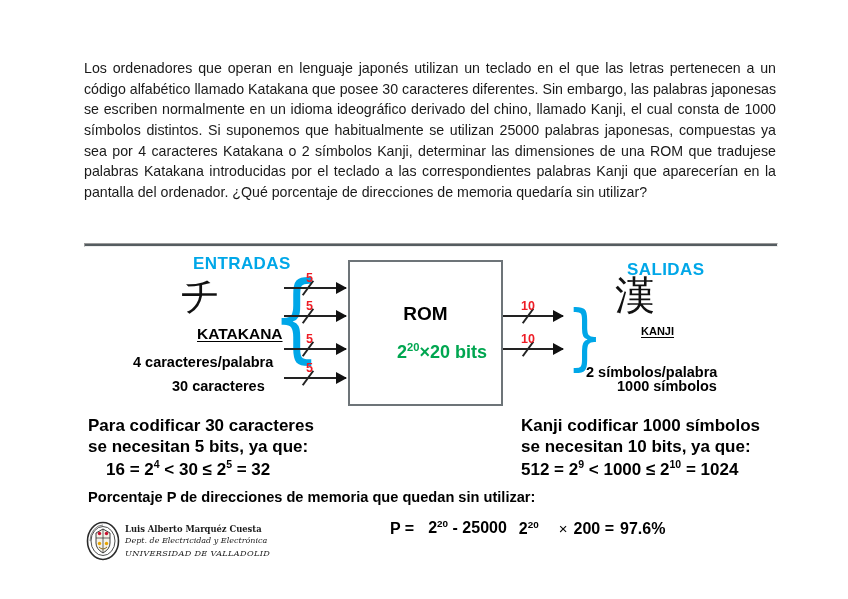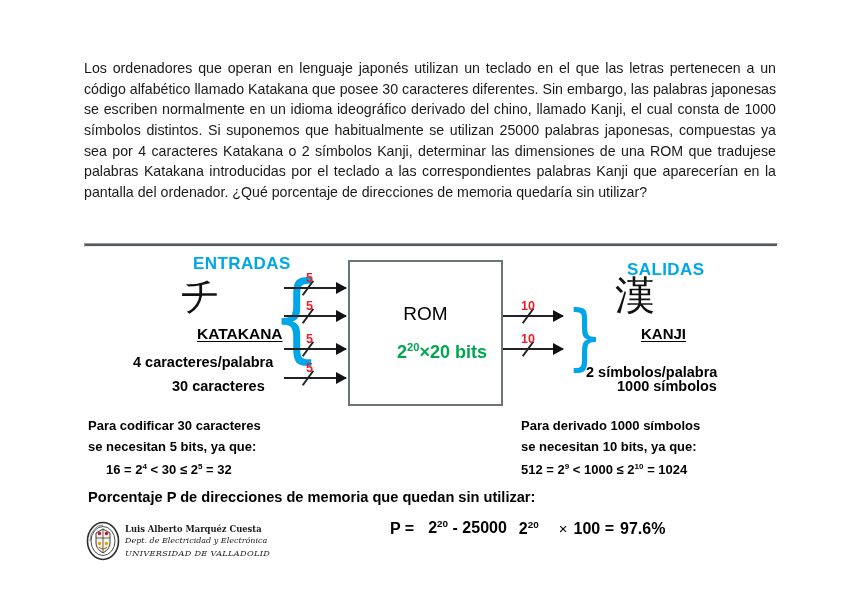--- a/index.html
+++ b/index.html
@@ -82,21 +82,21 @@
     background: #ffffff;
     box-sizing: border-box;
   }
   #rom-title {
     position: absolute;
     left: 348px;
     top: 303px;
     width: 155px;
     text-align: center;
     font-size: 19px;
-    font-weight: normal;
+    font-weight: bold;
     color: #000;
   }
   #rom-size {
     position: absolute;
     left: 348px;
     top: 342px;
     width: 139px;
     text-align: right;
     font-size: 18px;
     font-weight: bold;
@@ -135,21 +135,21 @@
     position: absolute;
     color: #00a7e8;
     font-family: "DejaVu Sans", sans-serif;
     font-weight: normal;
   }
 
   
   .explain {
     position: absolute;
     font-weight: bold;
-    font-size: 13px;
+    font-size: 17px;
     line-height: 21px;
     white-space: nowrap;
   }
   .explain .math { display: block; padding-left: 18px; margin-top: 2px; }
 
   #percent-line {
     position: absolute;
     left: 88px;
     top: 489px;
     font-weight: bold;
@@ -263,50 +263,50 @@
   <div class="slash" style="left:527px; top:340px;"></div>
   <div class="wire-num" style="left:521px; top:332px;">10</div>
   <div class="arrowhead" style="left:553px; top:343px;"></div>
 
   <div class="brace" style="left:562px; top:292px; font-size:72px; line-height:88px; transform:scaleX(0.8);">}</div>
 
   <div class="dg-label heading-cyan" style="left:606px; top:260px;text-align:center;">SALIDAS</div>
 
   <div class="glyph" style="left:615px; top:275px;">漢</div>
 
-  <div class="dg-label underlined" style="left:620px; top:325px; font-size:15px;">KANJI</div>
+  <div class="dg-label underlined" style="left:620px; top:325px; font-size:11px;">KANJI</div>
 
   <div class="side-text" style="left:586px; top:364px;">2 símbolos/palabra</div>
 
   <div class="side-text" style="left:617px; top:378px;">1000 símbolos</div>
 </div>
 
 <div class="explain" style="left:88px; top:415px;">
   <span>Para codificar 30 caracteres</span><br>
   <span>se necesitan 5 bits, ya que:</span>
   <span class="math"><span>16 = 2</span><sup>4</sup><span> &lt; 30 ≤ 2</span><sup>5</sup><span> = 32</span></span>
 </div>
 
 <div class="explain" style="left:521px; top:415px;">
-  <span>Para derivado 1000 símbolos</span><br>
+  <span>Kanji codificar 1000 símbolos</span><br>
   <span>se necesitan 10 bits, ya que:</span>
   <span class="math" style="padding-left:0;"><span>512 = 2</span><sup>9</sup><span> &lt; 1000 ≤ 2</span><sup>10</sup><span> = 1024</span></span>
 </div>
 
 <div id="percent-line">Porcentaje P de direcciones de memoria que quedan sin utilizar:</div>
 
 <div id="formula">
   <span>P =</span>
   <span class="frac">
     <span class="num"><span>2</span><sup>20</sup><span> - 25000</span></span>
     <span class="bar"></span>
     <span class="den"><span>2</span><sup>20</sup></span>
   </span>
   <span class="times">×</span>
-  <span>100 =</span>
+  <span>200 =</span>
   <span style="margin-left:6px;">97.6%</span>
 </div>
 
 <div id="signature">
   <svg id="crest" width="34" height="40" viewBox="0 0 34 40">
     <ellipse cx="17" cy="20" rx="15.5" ry="18.5" fill="#ffffff" stroke="#2b2b2b" stroke-width="1.6"></ellipse>
     <ellipse cx="17" cy="20" rx="12" ry="14.5" fill="#fdfdfd" stroke="#3a3a3a" stroke-width="0.9"></ellipse>
     <path d="M17 8 L24 12 L24 22 Q24 28 17 32 Q10 28 10 22 L10 12 Z" fill="#f4f1e8" stroke="#2b2b2b" stroke-width="0.9"></path>
     <path d="M17 8 L17 32" stroke="#2b2b2b" stroke-width="0.7"></path>
     <path d="M10 17 L24 17" stroke="#2b2b2b" stroke-width="0.7"></path>

